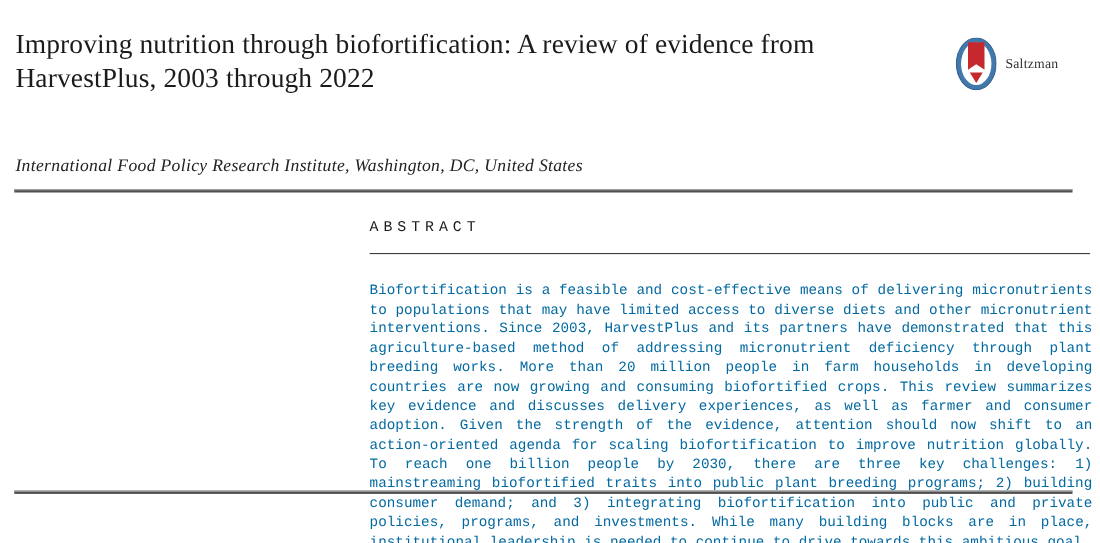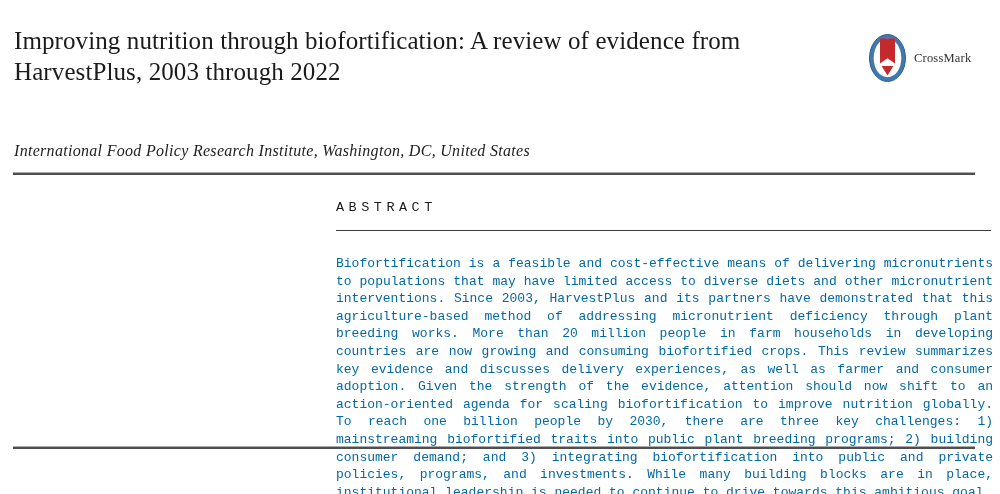--- a/index.html
+++ b/index.html
@@ -119,21 +119,21 @@
 
   <div class="crossmark">
     <span>
       <svg width="37" height="48" viewBox="0 0 37 48" aria-hidden="true">
         <ellipse cx="18.5" cy="24" rx="18" ry="23.5" fill="var(--crossmark-blue)" stroke="var(--crossmark-blue-dark)" stroke-width="1"></ellipse>
         <ellipse cx="18.5" cy="24" rx="13.8" ry="19.3" fill="#ffffff"></ellipse>
         <path d="M11,4.5 L26,4.5 L26,29.5 L18.5,24.3 L11,29.5 Z" fill="var(--crossmark-red)"></path>
         <path d="M12.6,32 L24.4,32 L18.5,41.5 Z" fill="var(--crossmark-red)"></path>
       </svg>
     </span>
-    <span class="crossmark-label">CrossMark</span>
+    <span class="crossmark-label">Saltzman</span>
   </div>
 
 
   <div class="affiliation">International Food Policy Research Institute, Washington, DC, United States</div>
 
   <div class="rule-heavy rule-top"></div>
 
   <div class="abstract-col">
     <div class="abstract-heading">ABSTRACT</div>
     <div class="abstract-rule"></div>

